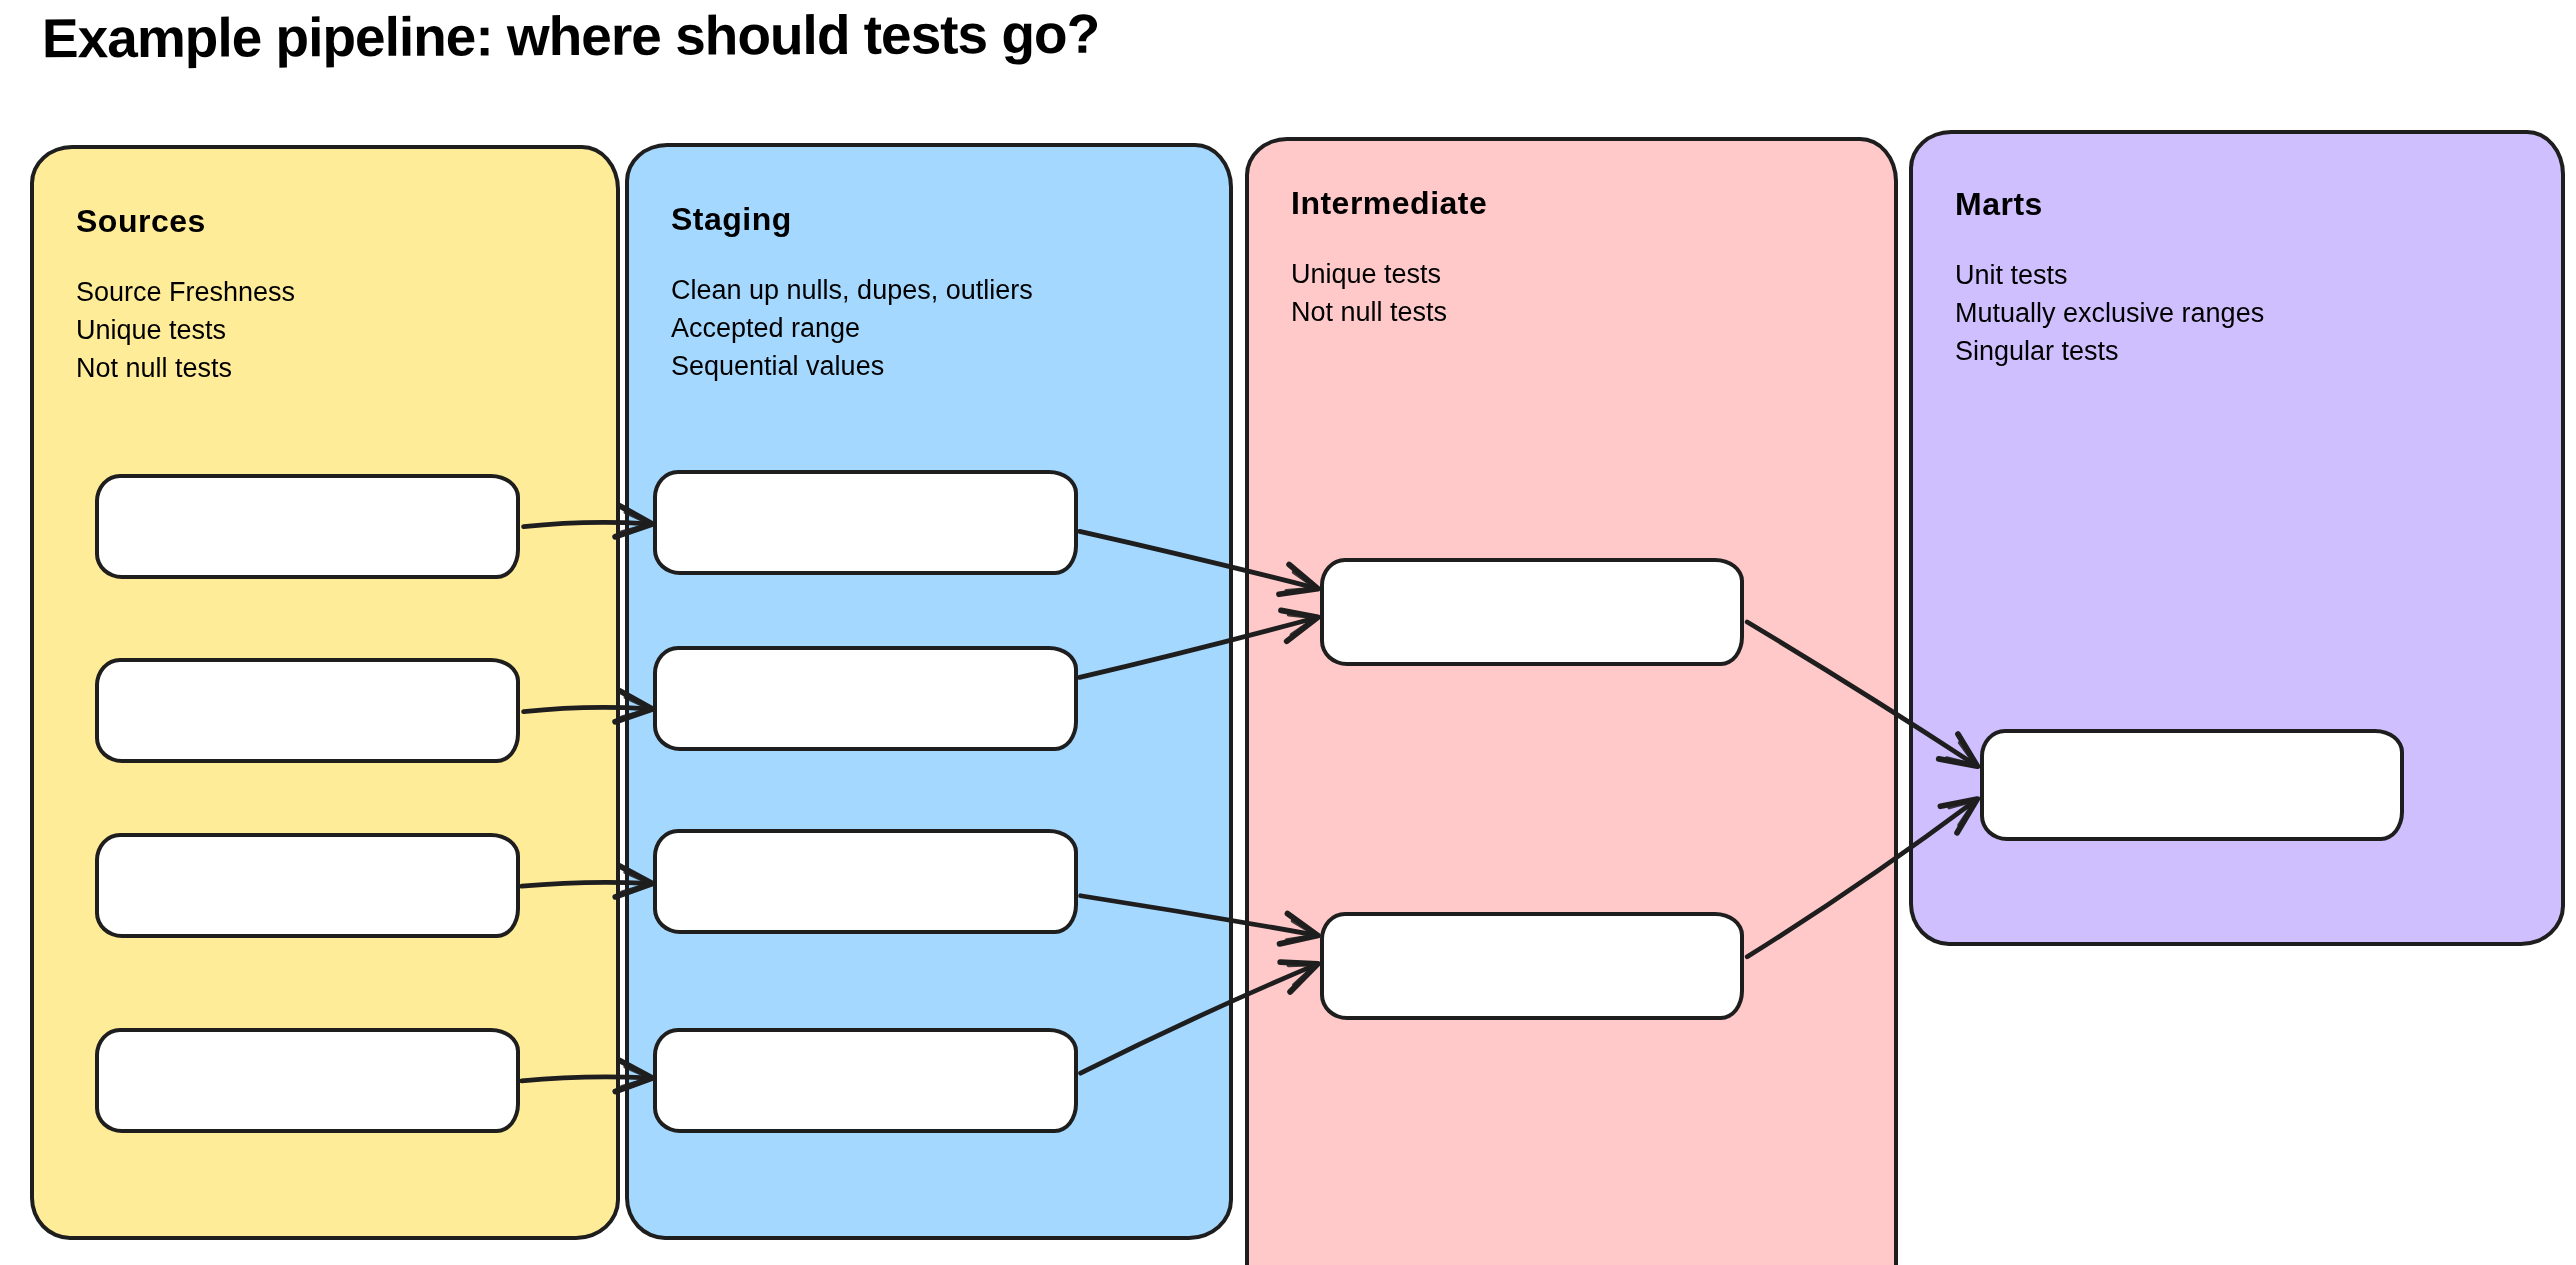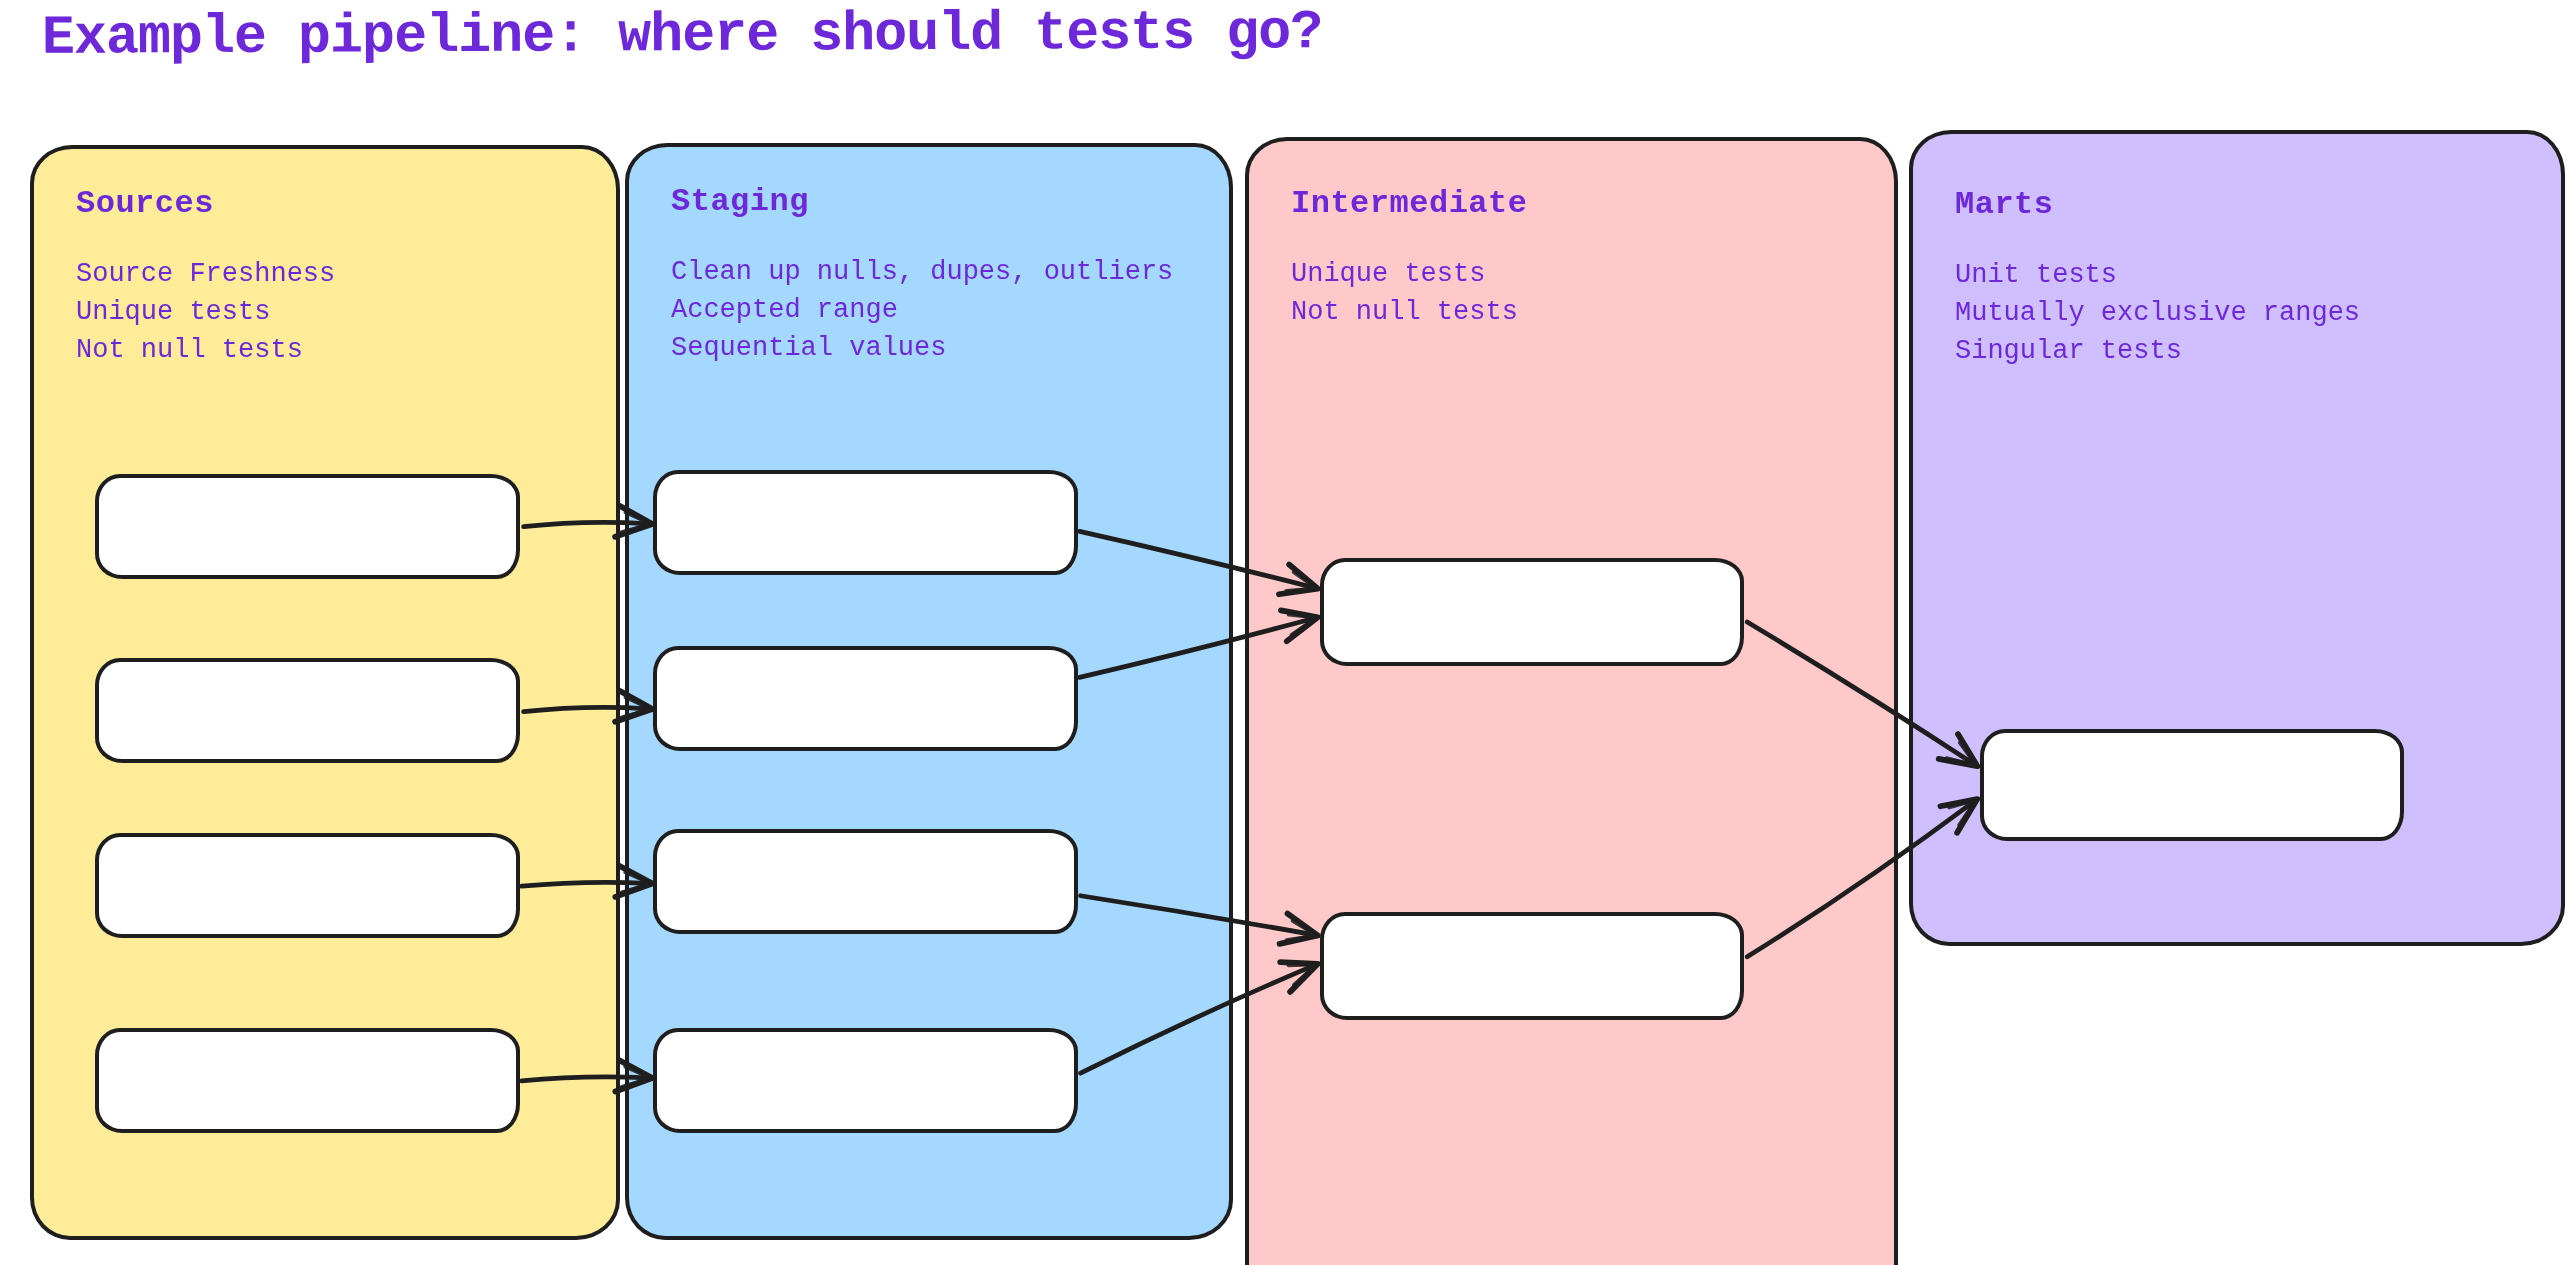--- a/index.html
+++ b/index.html
@@ -1,33 +1,33 @@
 <!DOCTYPE html>
 <html><head>
 <meta charset="utf-8">
 <style>
   html,body{margin:0;padding:0;background:#ffffff;overflow:hidden;}
   .canvas{
     position:relative;width:2576px;height:1266px;background:#ffffff;
-    font-family:Liberation Mono, monospace;color:#6d28d9;
+    font-family:Liberation Sans, sans-serif;color:#000000;
   }
   .page-title{
     position:absolute;left:42px;top:3.8px;font-size:55px;font-weight:bold;
     letter-spacing:-1px;white-space:nowrap;transform:rotate(-0.25deg);
   }
   .panel{
     position:absolute;border:4.3px solid #1e1e1e;box-sizing:border-box;
     border-radius:42px 38px 44px 40px / 38px 44px 40px 42px;
   }
   .panel-sources{left:30px;top:145px;width:590px;height:1095px;background:#ffec99;}
   .panel-staging{left:625px;top:143px;width:608px;height:1097px;background:#a5d8ff;}
   .panel-intermediate{left:1245px;top:137px;width:653px;height:1169px;background:#ffc9c9;}
   .panel-marts{left:1909px;top:130px;width:656px;height:816px;background:#d0bfff;}
   .panel-inner{padding:0 42px;}
-  .panel-sources .panel-inner,.panel-staging .panel-inner{padding-top:36px;}
+  .panel-sources .panel-inner,.panel-staging .panel-inner{padding-top:54px;}
   .panel-intermediate .panel-inner{padding-top:44px;}
   .panel-marts .panel-inner{padding-top:52px;}
   .panel-title{font-size:32px;font-weight:bold;letter-spacing:0.5px;}
   .panel-notes{margin-top:33px;font-size:27px;line-height:38px;white-space:nowrap;}
   .node{
     position:absolute;background:#ffffff;border:4.3px solid #1e1e1e;box-sizing:border-box;
     border-radius:25px 29px 23px 27px / 27px 23px 29px 25px;
   }
   .node-s{width:425px;height:105px;}
   .node-i{width:424px;height:108px;}

